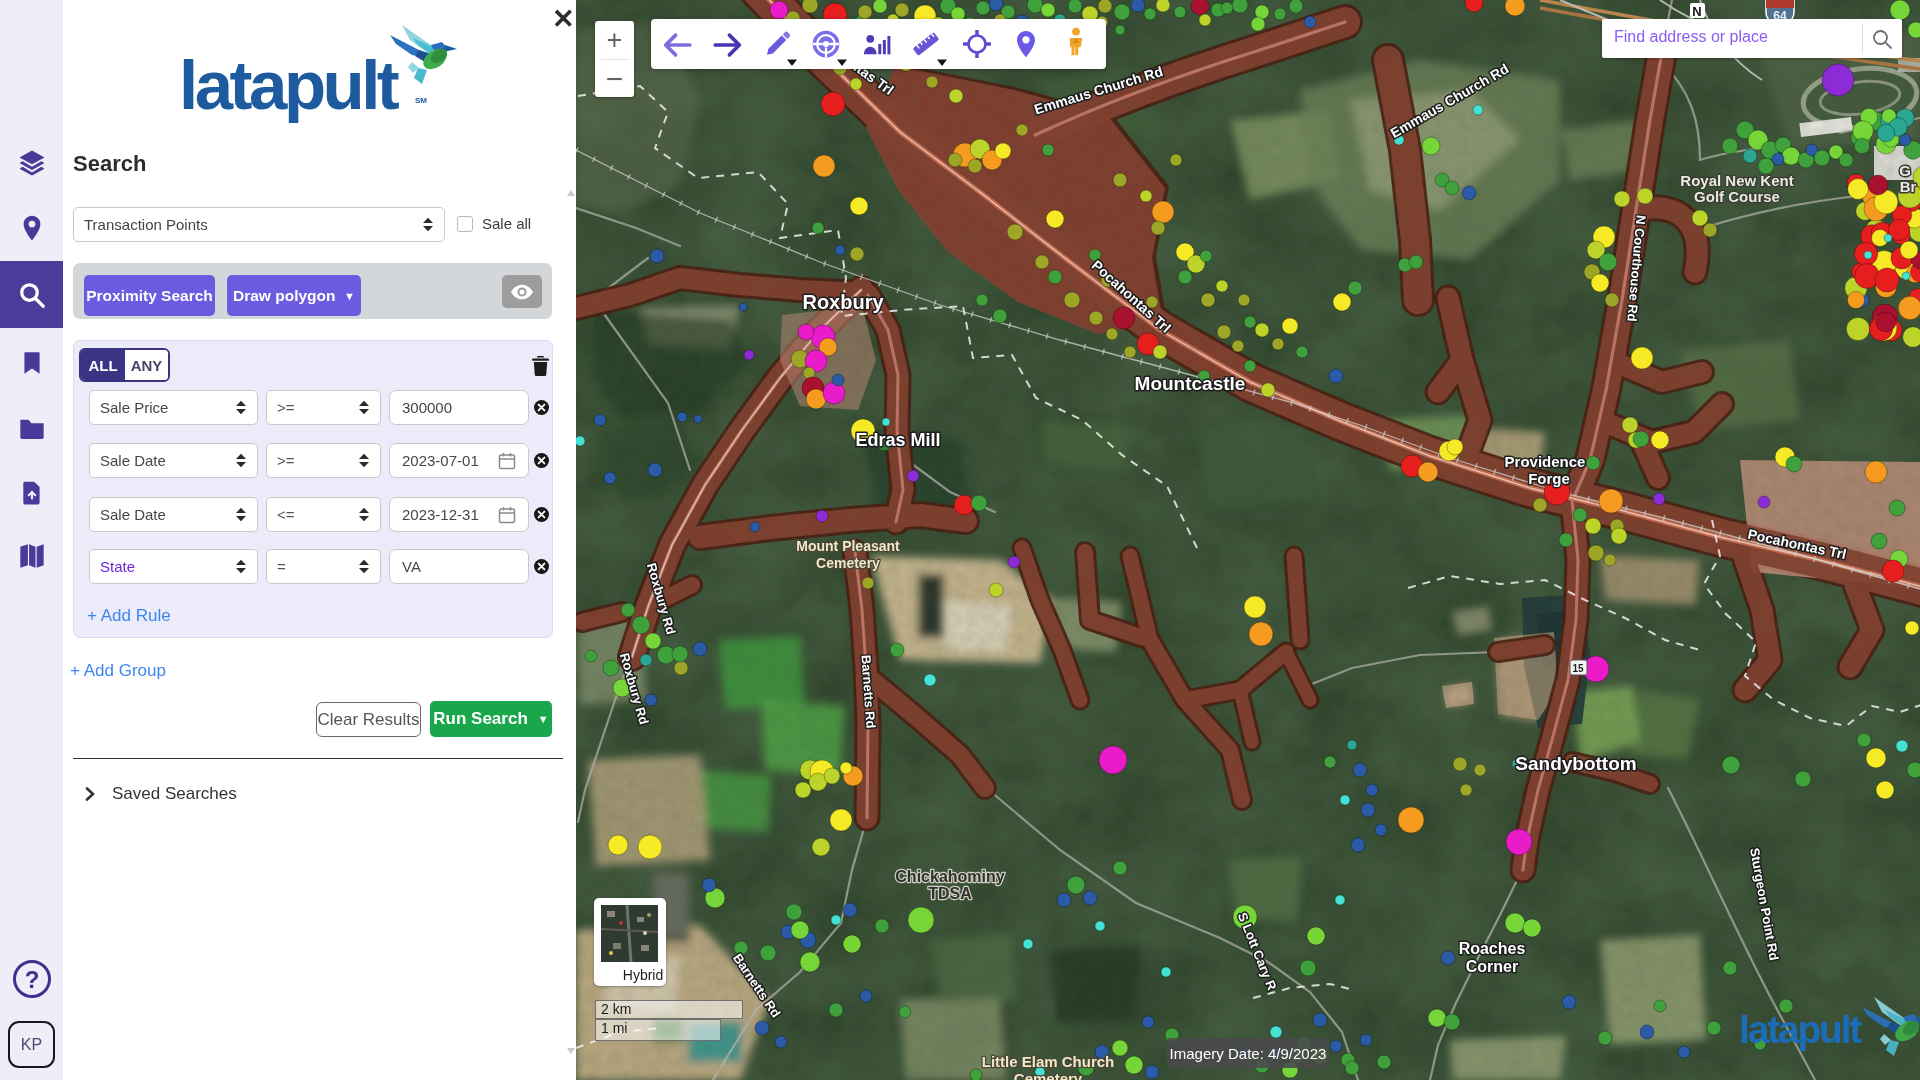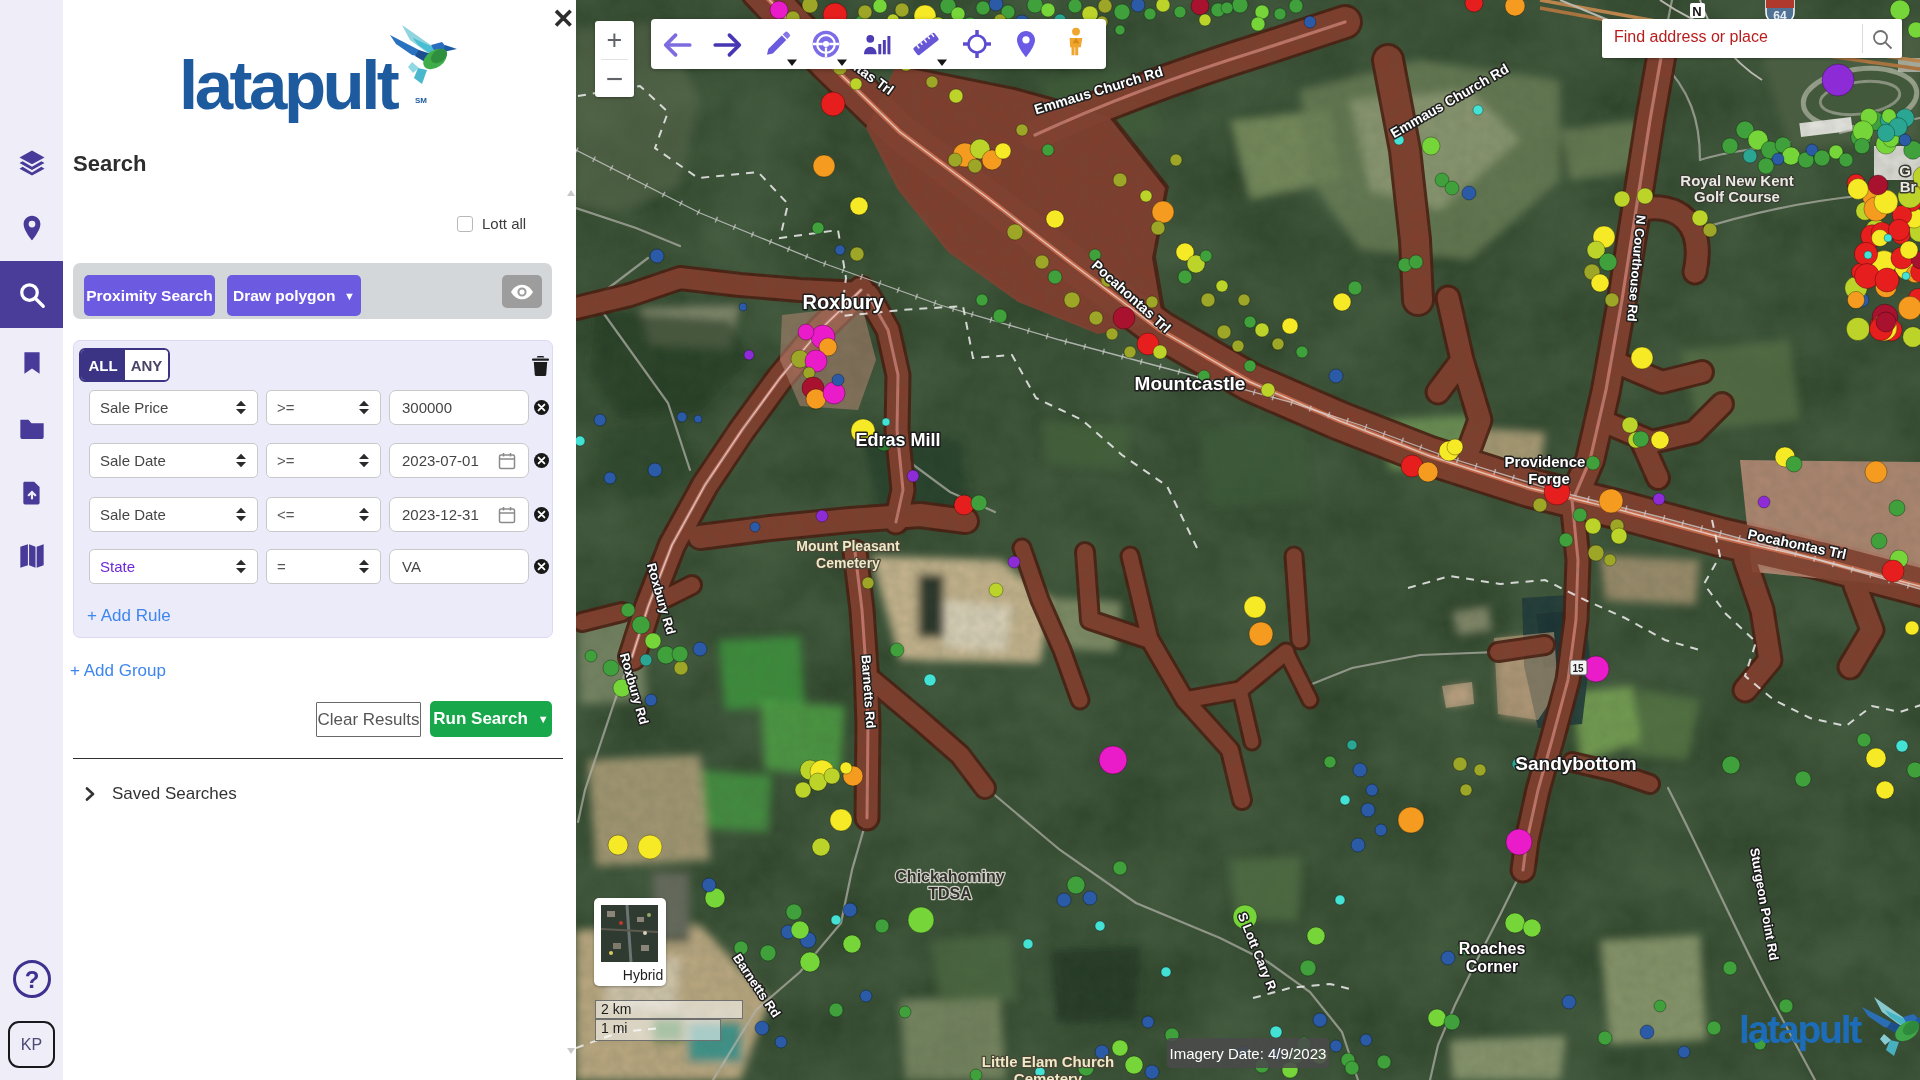--- a/index.html
+++ b/index.html
@@ -23,33 +23,33 @@
 #graybox { position:absolute; left:10px; top:263px; width:479px; height:56px; background:#d4d7d9; border-radius:7px; }
 .pbtn { position:absolute; top:275px; height:41px; background:#6c5be0; border-radius:5px; color:#fff; font-size:15.5px; font-weight:700; display:flex; align-items:center; justify-content:center; }
 #eyebtn { position:absolute; left:439px; top:275px; width:40px; height:33px; background:#9d9d9d; border-radius:5px; display:flex; align-items:center; justify-content:center; }
 #groupbox { position:absolute; left:10px; top:340px; width:480px; height:298px; background:#ecebfa; border:1px solid #dcd9f2; border-radius:7px; }
 #allany { position:absolute; left:16px; top:348px; width:91px; height:34px; border:2px solid #3b3383; border-radius:6px; overflow:hidden; display:flex; }
 #allseg { width:45px; background:#3b3383; color:#fff; font-weight:700; font-size:15px; display:flex; align-items:center; justify-content:center; }
 #anyseg { width:44px; background:#fff; color:#4a4466; font-weight:700; font-size:15px; display:flex; align-items:center; justify-content:center; }
 #trash { position:absolute; left:468px; top:355px; }
 .xc { position:absolute; }
 .addlink { position:absolute; color:#3d86f0; font-size:17px; }
-#clearbtn { position:absolute; left:253px; top:702px; width:105px; height:35px; border:1px solid #6a6a6a; border-radius:1px; color:#555; font-size:17px; display:flex; align-items:center; justify-content:center; background:#fff; }
+#clearbtn { position:absolute; left:253px; top:702px; width:105px; height:35px; border:1px solid #6a6a6a; border-radius:6px; color:#555; font-size:17px; display:flex; align-items:center; justify-content:center; background:#fff; }
 #runbtn { position:absolute; left:367px; top:701px; width:122px; height:36px; background:#18a74a; border-radius:5px; color:#fff; font-size:17px; font-weight:700; display:flex; align-items:center; justify-content:center; gap:10px; }
 #hr { position:absolute; left:10px; top:758px; width:490px; height:0; border-top:1.6px solid #2f2f2f; }
 #saved { position:absolute; left:22px; top:784px; display:flex; align-items:center; gap:17px; font-size:17px; color:#333; }
 #mapwrap { position:absolute; left:576px; top:0; width:1344px; height:1080px; overflow:hidden; }
 #zoomctl { position:absolute; left:19px; top:21px; width:39px; height:76px; background:#fff; border-radius:3px; box-shadow:0 1px 3px rgba(0,0,0,.35); z-index:10; }
 #zoomctl .zb { width:39px; height:38px; display:flex; align-items:center; justify-content:center; font-size:27px; color:#5f6368; font-weight:400; }
 #zoomctl .sep { width:27px; margin:0 auto; border-top:1px solid #e2e2e2; }
 #toolbar { position:absolute; left:75px; top:19px; width:455px; height:50px; background:#fff; border-radius:4px; box-shadow:0 1px 4px rgba(0,0,0,.3); z-index:10; display:flex; align-items:center; }
 .tbi { position:absolute; top:9px; }
 .tcaret { position:absolute; top:34px; }
 #findbox { position:absolute; left:1026px; top:19px; width:300px; height:39px; background:#fff; box-shadow:0 1px 3px rgba(0,0,0,.3); z-index:10; border-radius:2px; }
-#findbox span.ph { position:absolute; left:12px; top:9px; font-size:16px; color:#b91c1c; }
+#findbox span.ph { position:absolute; left:12px; top:9px; font-size:16px; color:#8b5cf6; }
 #findbox .div { position:absolute; left:260px; top:5px; height:29px; border-left:1px solid #d9d9d9; }
 #findbox .mg { position:absolute; left:268px; top:8px; }
 #hybrid { position:absolute; left:18px; top:898px; width:72px; height:88px; background:#fff; border-radius:5px; box-shadow:0 1px 3px rgba(0,0,0,.35); z-index:10; }
 #hythumb { position:absolute; left:7px; top:7px; width:57px; height:57px; background:#3a443c; overflow:hidden; }
 #hybrid .hl { position:absolute; left:0; bottom:3px; width:72px; text-align:center; font-size:14px; color:#1d1d1d;padding-left:26px; }
 .scalebar { position:absolute; background:rgba(255,255,255,.55); border:1.6px solid #6f6f6f; color:#1c1c1c; font-size:14px; padding:0 5px; z-index:10; line-height:17px; }
 #imgdate { position:absolute; left:591px; top:1038px; width:162px; height:30px; background:rgba(74,74,74,.88); border-radius:4px; color:#fff; font-size:15px; display:flex; align-items:center; justify-content:center; z-index:10; }
 #wm { position:absolute; left:1163px; top:1008px; z-index:9; opacity:.92; }
 #wmtext { font-size:39px; font-weight:700; color:#1a6fc4; letter-spacing:-2.2px; }
 #sbar { position:absolute; left:566px; top:185px; width:10px; height:880px; z-index:26; }
@@ -109,22 +109,31 @@
 <polygon points="30,28 42,32 36,40 26,34" fill="#1b4f92"></polygon>
 <polygon points="42,23 53,20 58,26 46,30" fill="#2a6cc0"></polygon>
 <polygon points="56,23 68,27 54,30" fill="#1d5aa4"></polygon>
 <ellipse cx="46" cy="37" rx="13" ry="8.5" fill="#3fae4a" transform="rotate(-35 46 37)"></ellipse>
 <ellipse cx="50" cy="34" rx="9" ry="6" fill="#2e8f3e" transform="rotate(-35 50 34)"></ellipse>
 <polygon points="29,46 38,48 33,62 25,56" fill="#4ab8cc"></polygon>
 <polygon points="23,40 30,46 24,51 19,45" fill="#8fd8e4"></polygon>
 </svg></div>
     <div id="sm">SM</div>
     <h1 class="search">Search</h1>
+    <div class="sel" style="left:10px;top:207px;width:372px">
+        <span style="color:#454545">Transaction Points</span>
+        <span class="ud">
+          <svg width="12" height="15" viewBox="0 0 12 15" fill="#2b2b2b">
+            <path d="M1 6 6 .8 11 6z"></path>
+            <path d="M1 9 6 14.2 11 9z"></path>
+          </svg>
+        </span>
+      </div>
     <div id="showall"></div>
-      <div id="showlbl">Lott all</div>
+      <div id="showlbl">Sale all</div>
     <div id="graybox"></div>
     <div class="pbtn" style="left:21px;width:131px;">Proximity Search</div>
     <div class="pbtn" style="left:164px;width:134px;">Draw polygon&nbsp;&nbsp;<span style="font-size:11px">▼</span></div>
     <div id="eyebtn">
         <svg width="22" height="16" viewBox="0 0 24 16" fill="#fff">
           <path d="M12 0C7 0 2.7 3.1 0 8c2.7 4.9 7 8 12 8s9.3-3.1 12-8c-2.7-4.9-7-8-12-8zm0 13a5 5 0 1 1 0-10 5 5 0 0 1 0 10zm0-2.2a2.8 2.8 0 1 0 0-5.6 2.8 2.8 0 0 0 0 5.6z"></path>
         </svg>
       </div>
     <div id="groupbox"></div>
     <div id="allany">

